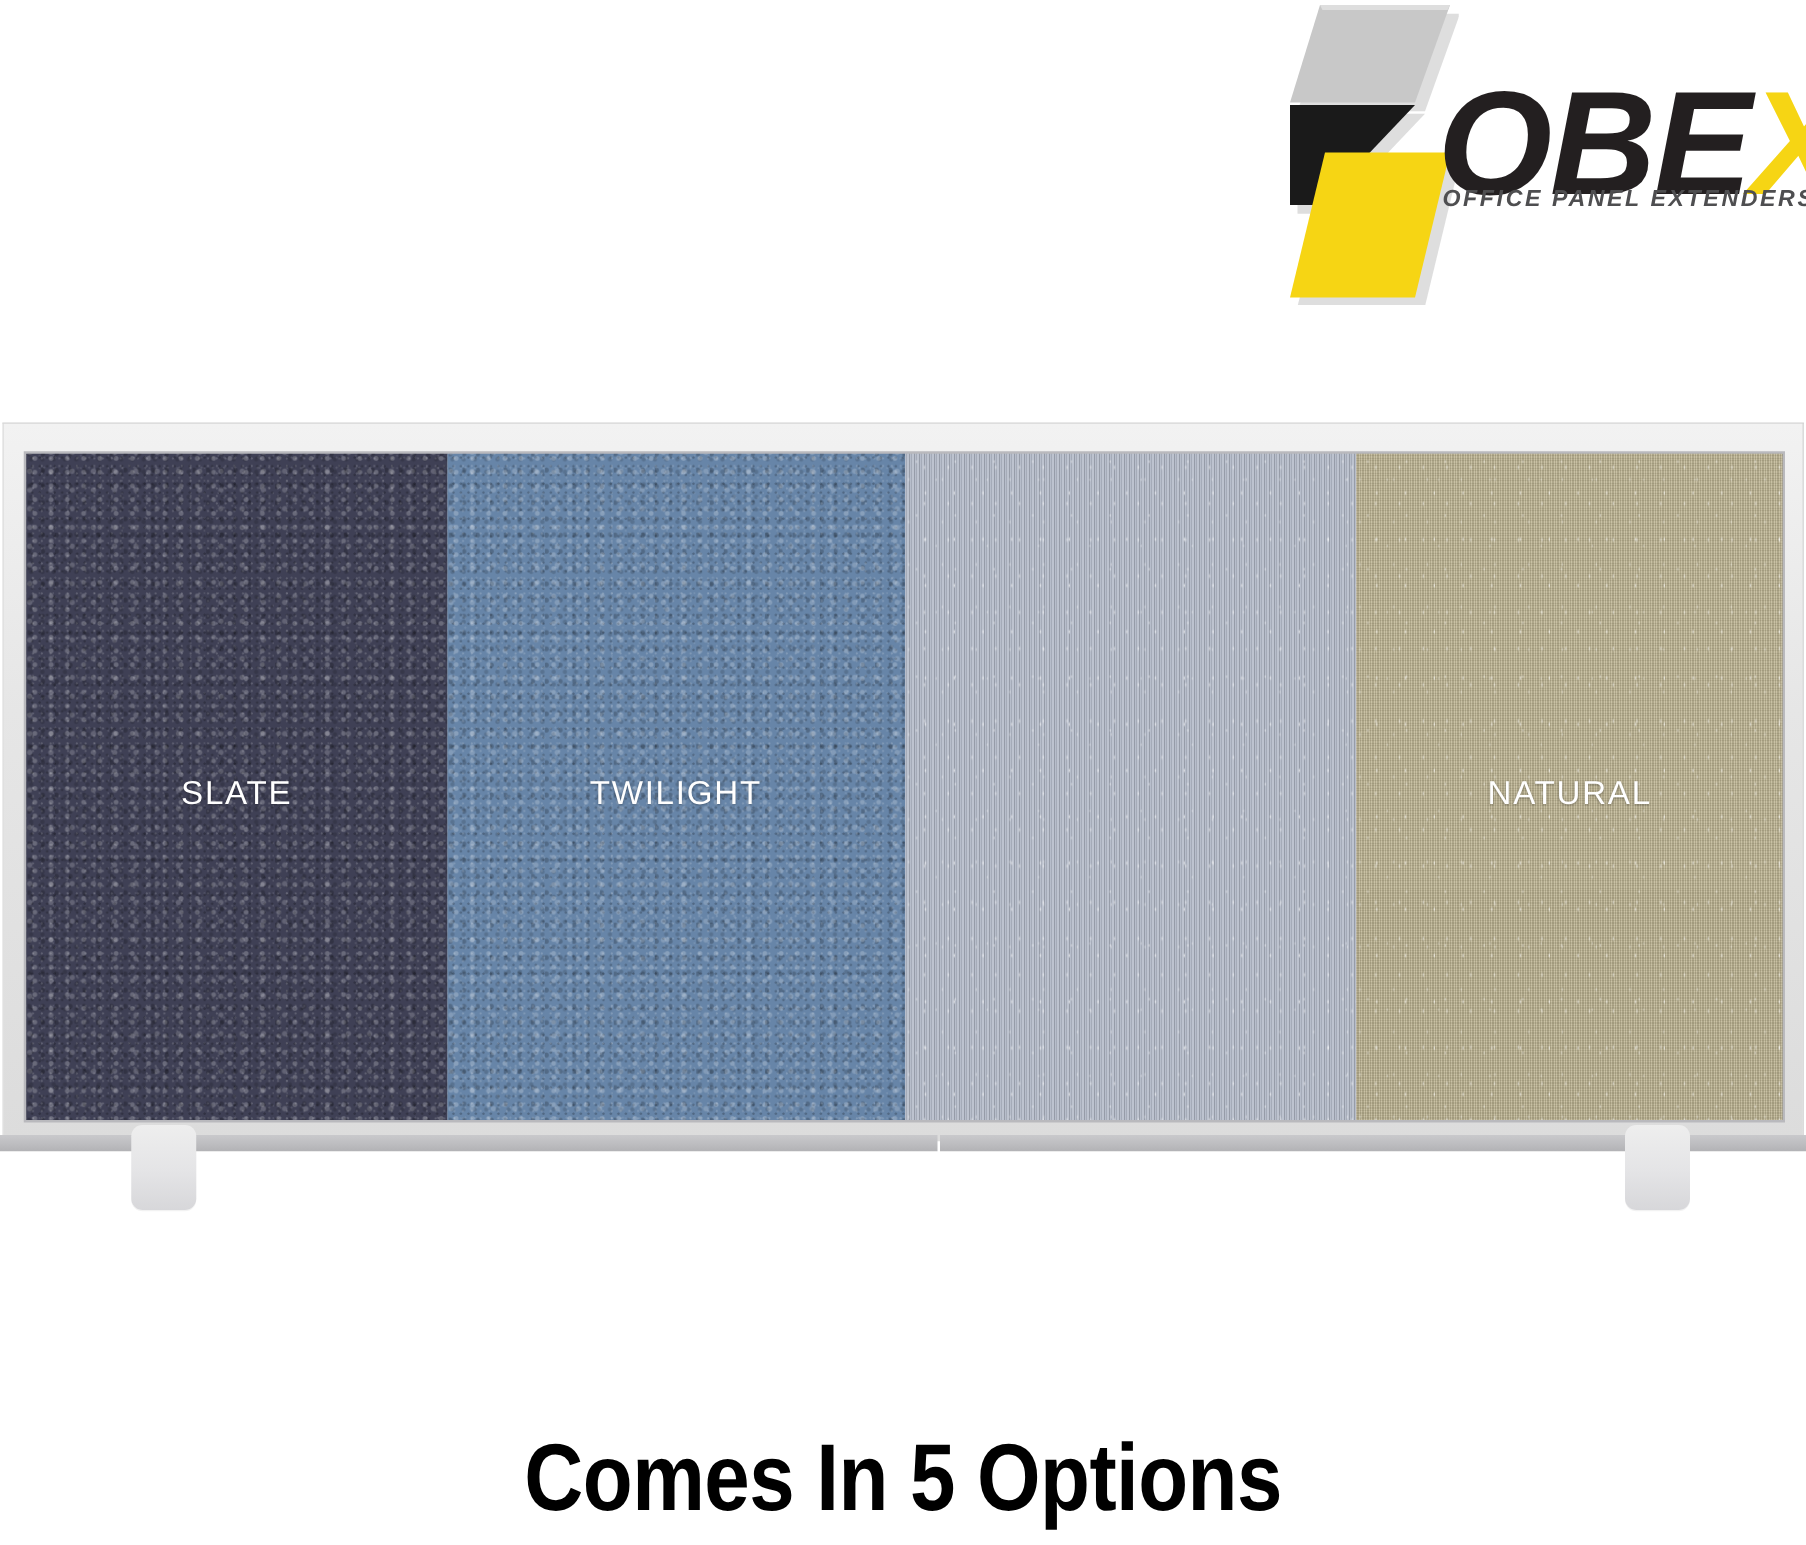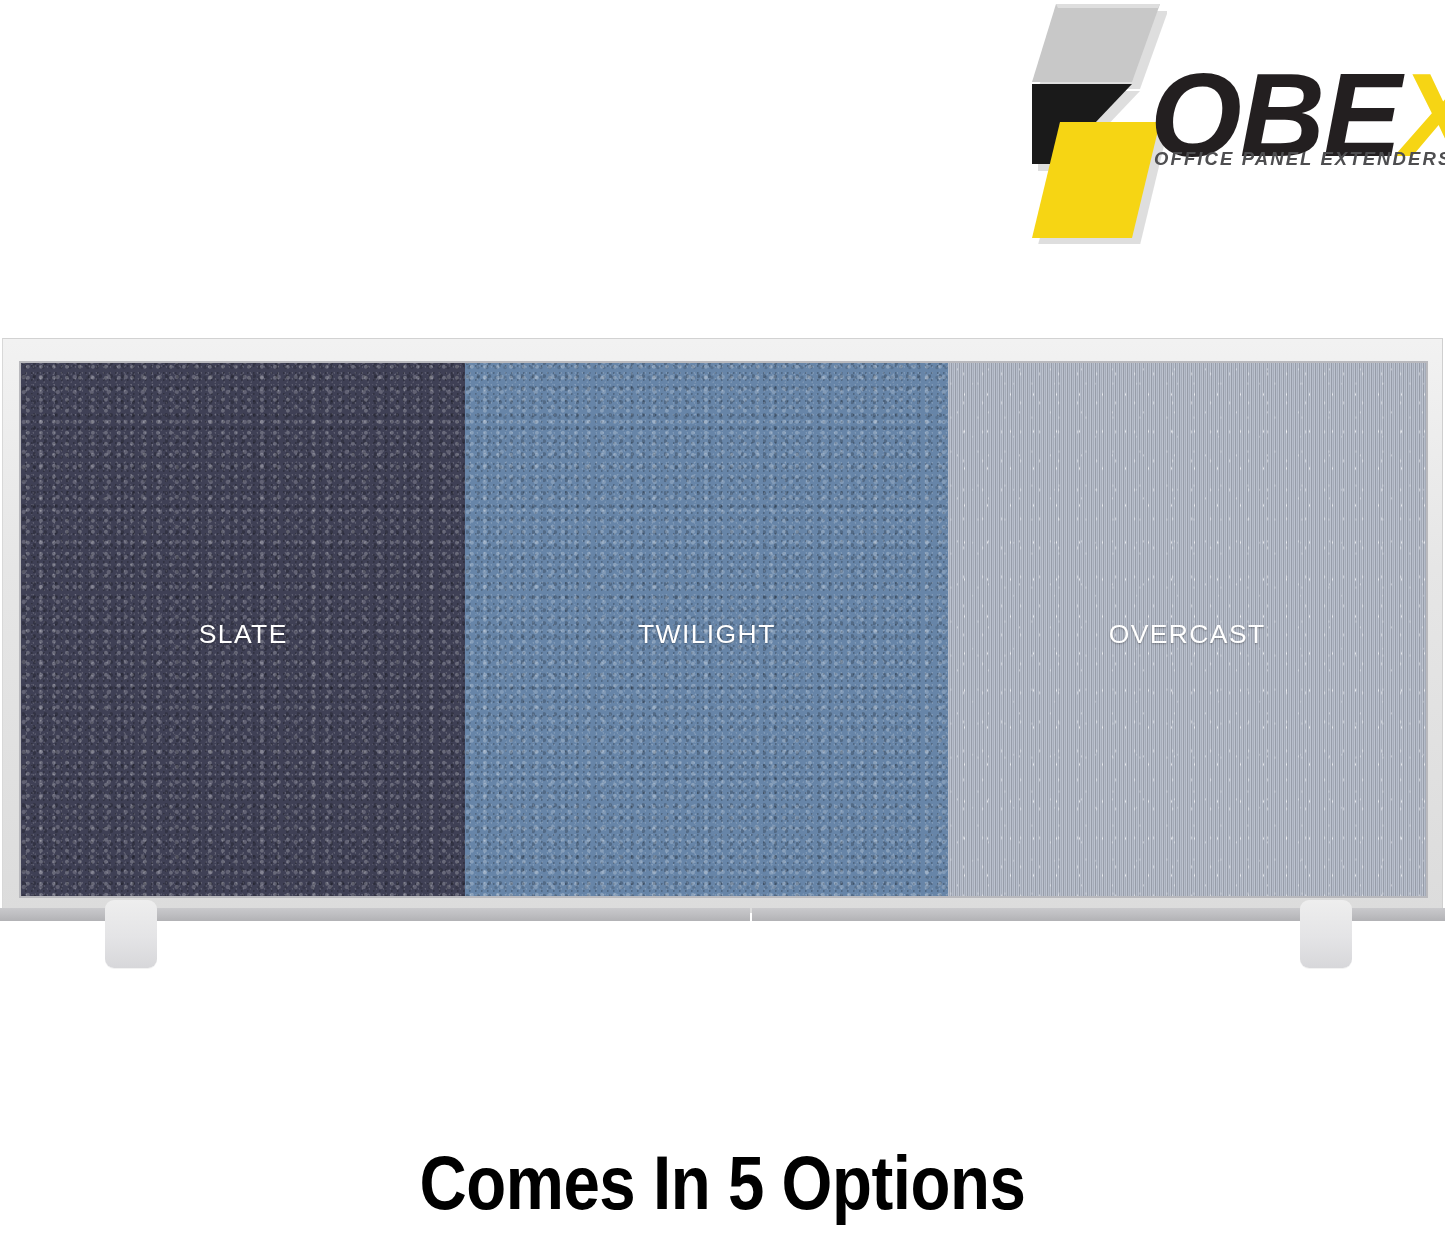--- a/index.html
+++ b/index.html
@@ -266,23 +266,27 @@
 
       <div class="swatch" style="flex:290 0 0;">
         <div class="swatch-tex tex-speckle-fine" style="background-color:#6785a8;"></div>
         <div class="swatch-tex tex-blobs"></div>
         <div class="swatch-label">TWILIGHT</div>
       </div>
 
       <div class="swatch" style="flex:287 0 0;">
         <div class="swatch-tex tex-vert-stripe" style="background-color:#b3bac8;"></div>
         <div class="swatch-tex tex-flecks"></div>
-        <div class="swatch-label">OVERCAST</div>
-      </div>
-
+      </div>
+
+      <div class="swatch" style="flex:270 0 0;">
+        <div class="swatch-tex tex-knit" style="background-color:#bfb694;"></div>
+        <div class="swatch-tex tex-flecks"></div>
+        <div class="swatch-label">NATURAL</div>
+      </div>
 
     </div>
   </div>
 
   <div class="panel-base-bar" id="base-bar-left"></div>
   <div class="panel-base-bar" id="base-bar-right"></div>
 
   <div class="panel-foot" id="foot-left"></div>
   <div class="panel-foot" id="foot-right"></div>
 </div>

